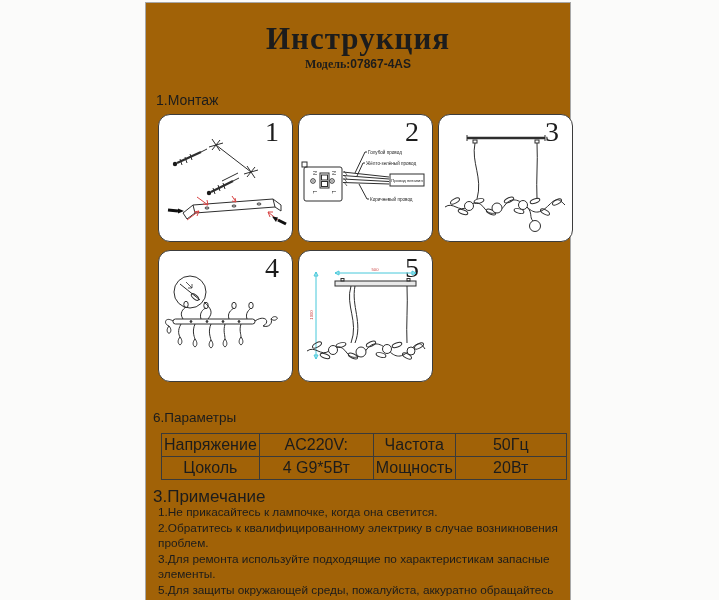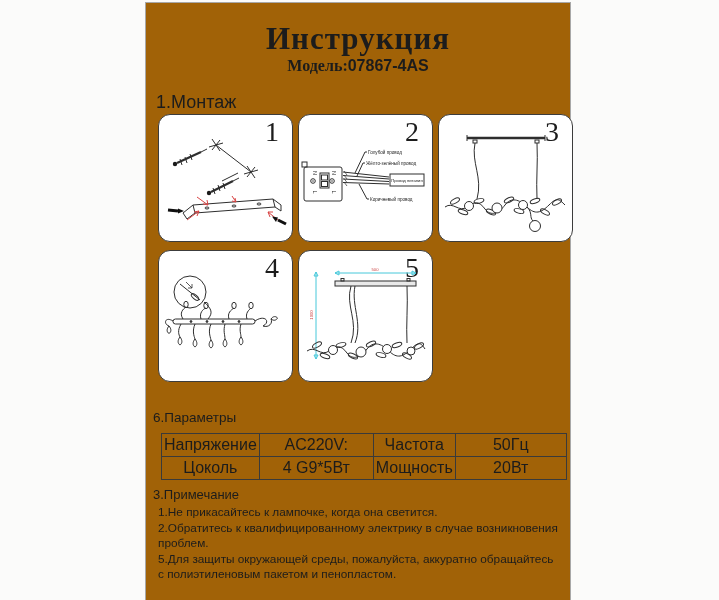--- a/index.html
+++ b/index.html
@@ -3,27 +3,27 @@
 <meta charset="utf-8">
 <style>
   html,body{margin:0;padding:0;background:#fbfbfa;}
   .stage{position:relative;width:719px;height:600px;background:#fbfbfa;overflow:hidden;
          font-family:"Liberation Sans",sans-serif;color:#1c1c1c;}
   .page{position:absolute;left:145px;top:2px;width:424px;height:597px;
         background:#a16207;border:1px solid #a8a8a8;}
   .title{position:absolute;top:18px;left:0;width:100%;text-align:center;
          font-family:"Liberation Serif",serif;font-weight:bold;font-size:31px;letter-spacing:1px;}
   .model-line{position:absolute;top:54px;left:0;width:100%;text-align:center;
-              font-weight:bold;font-size:16px;}
+              font-weight:bold;font-size:12px;}
   .model-line .lbl{font-family:"Liberation Serif",serif;}
   .model-line .val{font-family:"Liberation Sans",sans-serif;}
-  .sec{position:absolute;font-size:18px;}
+  .sec{position:absolute;font-size:14px;}
   .sec1{left:10px;top:89px;}
   .sec2{left:7px;top:407px;font-size:13.5px;}
-  .sec3{left:7px;top:484px;font-size:13px;}
+  .sec3{left:7px;top:484px;font-size:17px;}
   .panel{position:absolute;border:1px solid #3c3c3c;border-radius:12px;background:#fff;}
   .pnum{position:absolute;top:1px;right:13px;font-family:"Liberation Serif",serif;font-size:28px;}
   .panel svg{position:absolute;left:0;top:0;}
   table.params{position:absolute;left:15px;top:430px;border-collapse:collapse;}
   table.params td{border:1px solid #3a3a3a;height:22px;text-align:center;
                   font-size:16px;padding:0 2px;}
   td.c0{width:63px;} td.c1{width:109px;} td.c2{width:62px;} td.c3{width:106px;}
   .notes{position:absolute;left:12px;top:502px;width:402px;font-size:11.8px;line-height:15.6px;}
 </style>
 </head>
@@ -236,17 +236,18 @@
         <td class="c3">20Вт</td>
       </tr>
     </tbody>
       </table>
 
     <div class="sec sec3">3.Примечание</div>
 
     <div class="notes">
       <div>1.Не прикасайтесь к лампочке, когда она светится.</div>
       <div>2.Обратитесь к квалифицированному электрику в случае возникновения проблем.</div>
+      <div>3.Для ремонта используйте подходящие по характеристикам запасные элементы.</div>
       <div>5.Для защиты окружающей среды, пожалуйста, аккуратно обращайтесь с полиэтиленовым пакетом и пенопластом.</div>
     </div>
 
   </div>
 </div>
 
 </body></html>

